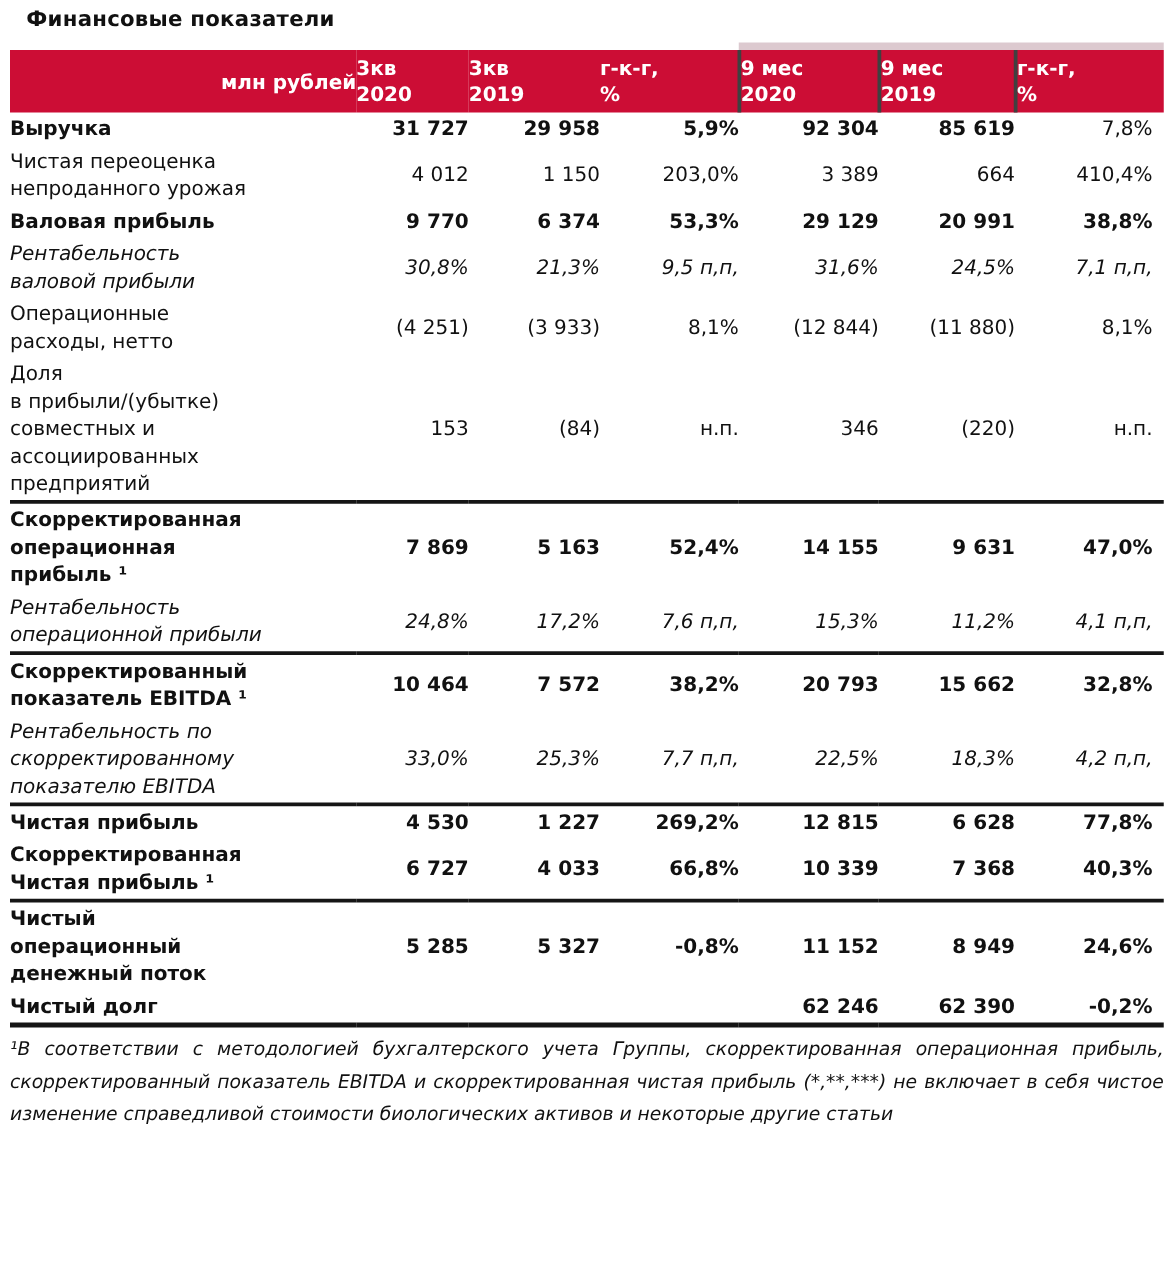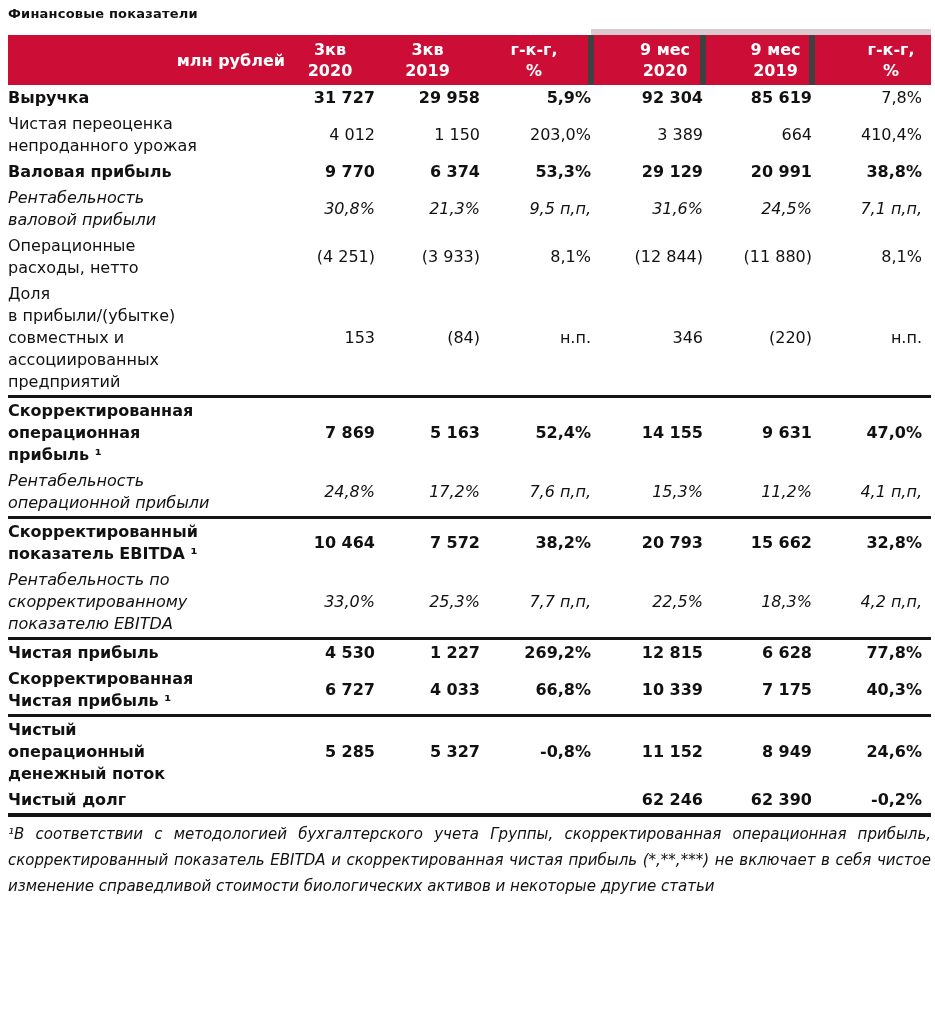--- a/index.html
+++ b/index.html
@@ -11,23 +11,23 @@
   }
   .page {
     width: 935px;
     height: 1013px;
     box-sizing: border-box;
     padding: 6px 4px 0 8px;
     overflow: hidden;
     background: #ffffff;
   }
   .page-title {
-    font-size: 13px;
+    font-size: 17px;
     font-weight: bold;
-    margin: 0 0 8px 0;
+    margin: 0 0 8px 13px;
     letter-spacing: 0.2px;
   }
   
   .strip {
     height: 6px;
     margin-left: 583px;
     width: 340px;
     background: var(--strip-pink, #dcc9cf);
   }
   table.fin {
@@ -36,31 +36,30 @@
     width: 923px;
     border-bottom: 4px solid #151515;
   }
   table.fin th {
     background: var(--header-red, #cc0d35);
     color: #ffffff;
     font-size: 16px;
     font-weight: bold;
     line-height: 21px;
     white-space: pre-line;
-    text-align: center;
+    text-align: left;
     vertical-align: middle;
     padding: 4px 0;
   }
   table.fin th.unit {
     text-align: right;
     padding-left: 10px;
   }
   table.fin th.sep {
-    border-left: 6px solid #404040;
-    padding-left: 36px;
+    border-left: 3px solid #404040;
   }
   table.fin td {
     font-size: 16px;
     line-height: 22px;
     vertical-align: middle;
     padding: 2px 0;
   }
   td.label {
     white-space: pre-line;
     padding-left: 10px;
@@ -234,21 +233,21 @@
           <td class="val bold">6 628</td>
           <td class="val bold">77,8%</td>
         </tr>
         <tr>
           <td class="label bold">Скорректированная
 Чистая прибыль ¹</td>
           <td class="val bold">6 727</td>
           <td class="val bold">4 033</td>
           <td class="val bold">66,8%</td>
           <td class="val bold">10 339</td>
-          <td class="val bold">7 175</td>
+          <td class="val bold">7 368</td>
           <td class="val bold">40,3%</td>
         </tr>
         <tr class="rule-above">
           <td class="label bold">Чистый
 операционный
 денежный поток</td>
           <td class="val bold">5 285</td>
           <td class="val bold">5 327</td>
           <td class="val bold">-0,8%</td>
           <td class="val bold">11 152</td>

